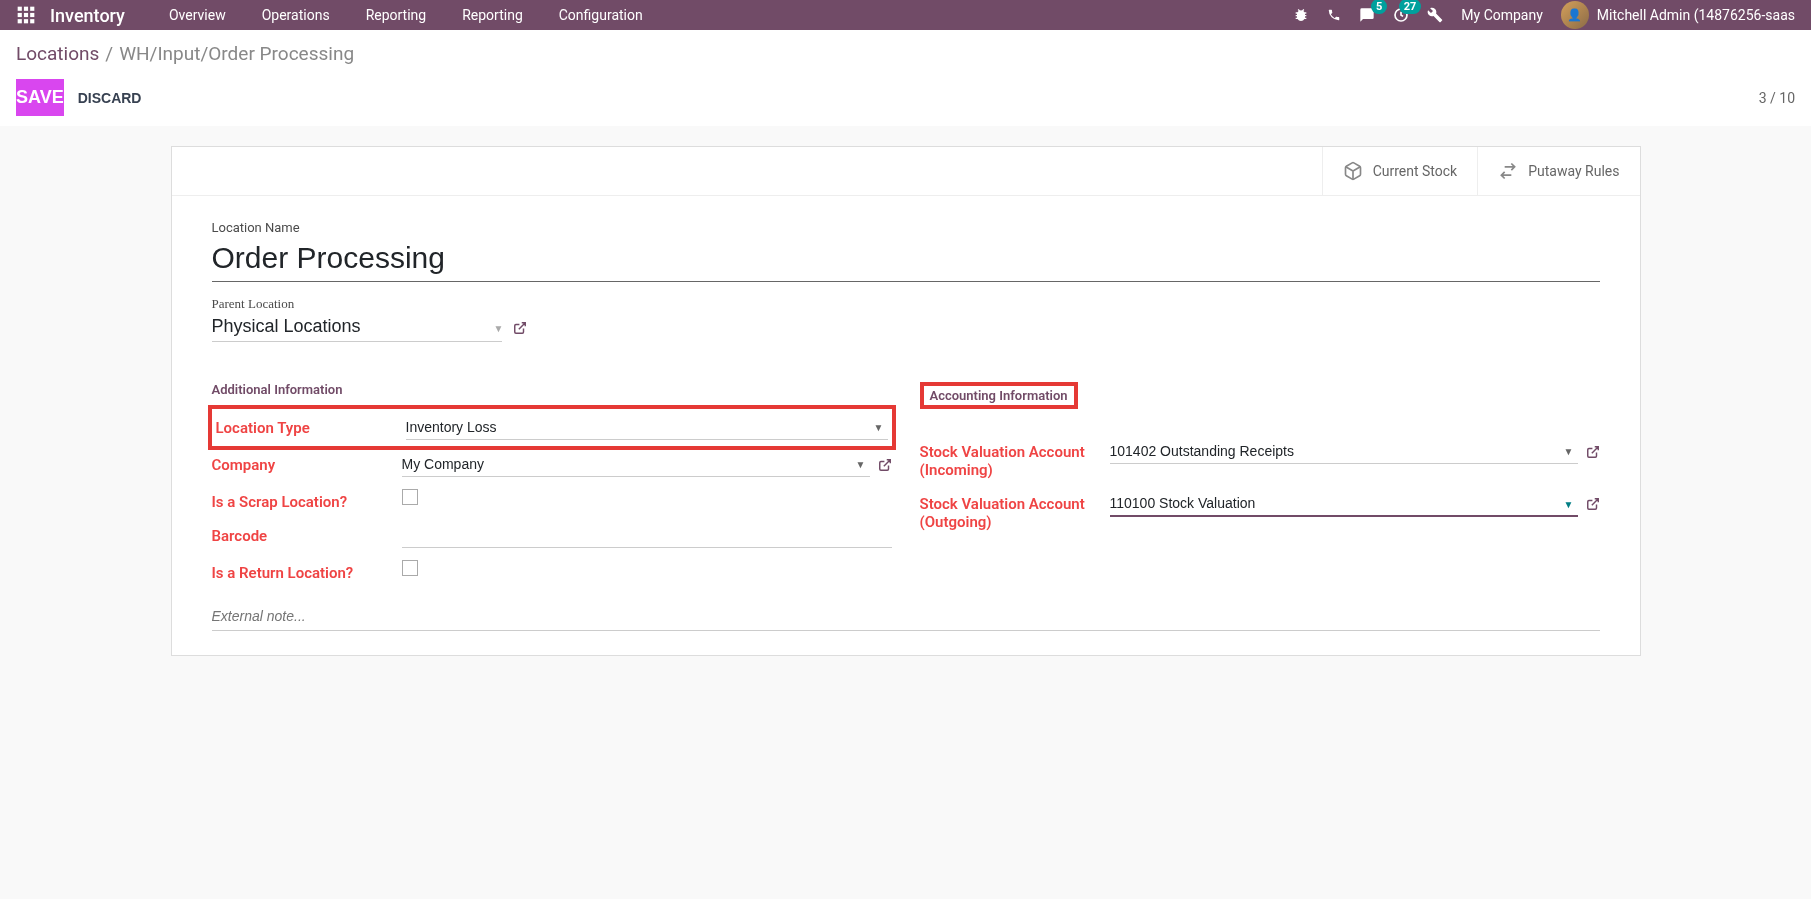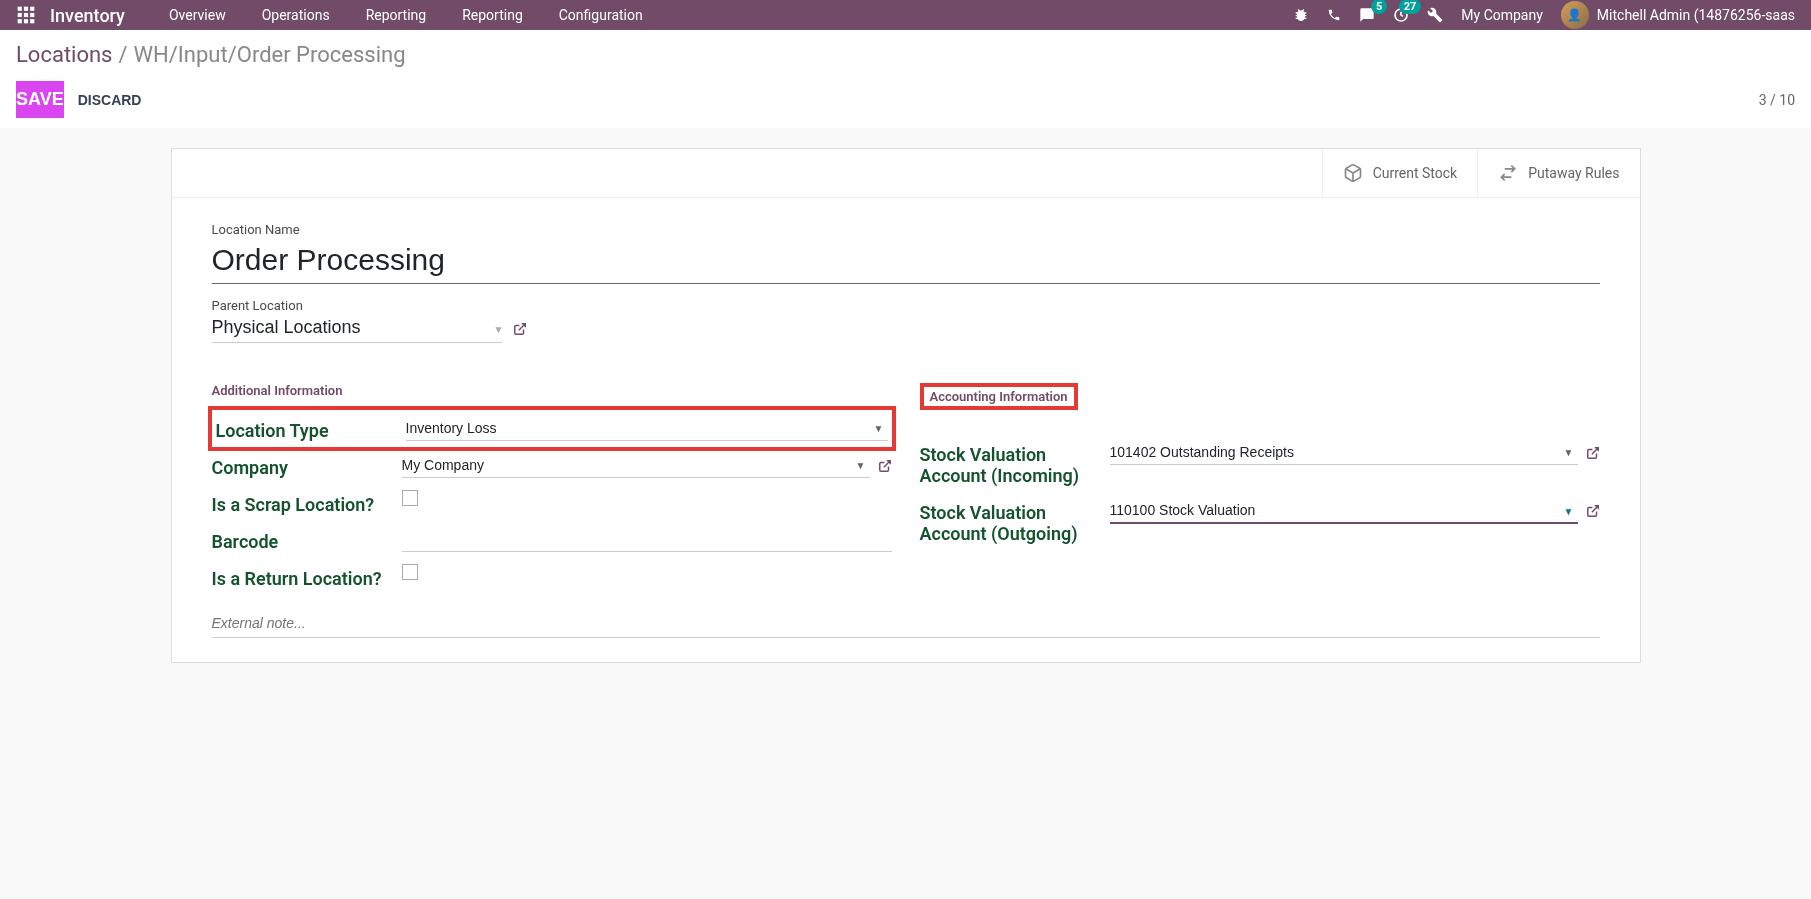--- a/index.html
+++ b/index.html
@@ -12,21 +12,21 @@
 .navbar .menu-item { color: #fff; padding: 8px 14px; cursor: pointer; font-size: 14px; }
 .navbar .spacer { flex: 1; }
 .navbar .right { display: flex; align-items: center; gap: 18px; }
 .navbar .icon-btn { position: relative; cursor: pointer; display: flex; align-items: center; }
 .navbar .badge { position: absolute; top: -8px; right: -12px; background: #00A09D; color: #fff; font-size: 11px; font-weight: 700; padding: 1px 5px; border-radius: 10px; }
 .navbar .company { font-size: 14px; cursor: pointer; }
 .navbar .user { display: flex; align-items: center; gap: 8px; cursor: pointer; }
 .navbar .avatar { width: 28px; height: 28px; border-radius: 50%; background: linear-gradient(135deg,#d4a05a,#8b6b47); display:flex; align-items:center; justify-content:center; font-size:12px; color:#fff; }
 
 .control-panel { background: #fff; padding: 12px 16px 0 16px; }
-.breadcrumb { display: flex; align-items: flex-start; gap: 6px; font-size: 22px; margin-bottom: 14px; }
+.breadcrumb { display: flex; align-items: flex-start; gap: 6px; font-size: 19px; margin-bottom: 14px; }
 .breadcrumb .link { color: #714B67; cursor: pointer; }
 .breadcrumb .sep { color: #888; }
 .breadcrumb .active { color: #888; }
 .cp-bottom { display: flex; align-items: center; justify-content: space-between; padding-bottom: 10px; }
 .cp-buttons { display: flex; gap: 14px; align-items: center; }
 .btn-save { background: #d946ef; color: #fff; border: none; padding: 8px 0; font-weight: 700; font-size: 18px; cursor: pointer; }
 .btn-discard { background: none; border: none; color: #374151; font-weight: 600; font-size: 14px; cursor: pointer; }
 .pager { color: #666; font-size: 14px; }
 
 .sheet-bg { padding: 20px 70px; }
@@ -34,33 +34,33 @@
 
 .button-box { display: flex; justify-content: flex-end; border-bottom: 1px solid #eee; }
 .stat-button { display: flex; align-items: center; gap: 10px; padding: 14px 20px; border-left: 1px solid #eee; cursor: pointer; color: #666; }
 .stat-button svg { width: 20px; height: 20px; }
 
 .sheet-body { padding: 24px 40px; }
 .title-block { margin-bottom: 10px; }
 .oe-title-label { font-size: 13px; color: #4b4b4b; display: block; margin-bottom: 4px; }
 .oe-title-input { font-size: 30px; font-weight: 400; color: #212529; border: none; border-bottom: 1px solid #666; width: 100%; padding: 2px 0 6px 0; outline: none; }
 .sub-field { margin-top: 14px; }
-.sub-label { font-size: 13px; color: #4b4b4b; display: block; margin-bottom: 2px; }
+.sub-label { font-size: 13px; color: #4b4b4b; display: block; margin-bottom: 2px; font-family: Liberation Serif, serif; }
 .m2o-row { display: flex; align-items: center; gap: 10px; }
 .m2o-input { font-size: 18px; color: #212529; border: none; border-bottom: 1px solid #ccc; padding: 2px 0 4px 0; width: 290px; outline: none; background: transparent; }
 .caret-down { color: #aaa; font-size: 10px; margin-left: -18px; pointer-events: none; }
 .ext-link { color: #714B67; cursor: pointer; }
 
 .o-group { display: flex; gap: 28px; margin-top: 40px; }
 .o-col { flex: 1; }
 .group-title { font-size: 13px; font-weight: 600; color: #714B67; margin-bottom: 12px; }
 .highlighted { border: 4px solid #e53935; padding: 2px 6px; display: inline-block; }
 .field-row { display: flex; align-items: flex-start; padding: 6px 0; }
 .field-row.hl { border: 4px solid #e53935; margin: -4px; padding: 6px 4px; }
-.field-label { width: 190px; font-size: 18px; color: #14532d; font-weight: 600; padding-top: 4px; }
+.field-label { width: 190px; font-size: 15px; color: #ef4444; font-weight: 600; padding-top: 4px; }
 .field-widget { flex: 1; display: flex; align-items: center; gap: 8px; }
 .select-input, .text-input { width: 100%; border: none; border-bottom: 1px solid #ccc; padding: 4px 0; font-size: 14px; outline: none; background: transparent; color: #212529; }
 .select-input.active { border-bottom: 2px solid #714B67; }
 .select-wrap { position: relative; width: 100%; display:flex; align-items:center; }
 .select-wrap .caret { position: absolute; right: 4px; color: #666; font-size: 10px; pointer-events: none; }
 .checkbox { width: 16px; height: 16px; border: 1px solid #aaa; cursor: pointer; }
 .notes { width: 100%; border: none; border-bottom: 1px solid #ccc; padding: 6px 0; font-size: 14px; color: #9ca3af; font-style: italic; margin-top: 14px; outline: none; }
 
 svg { display: block; }
 </style>

